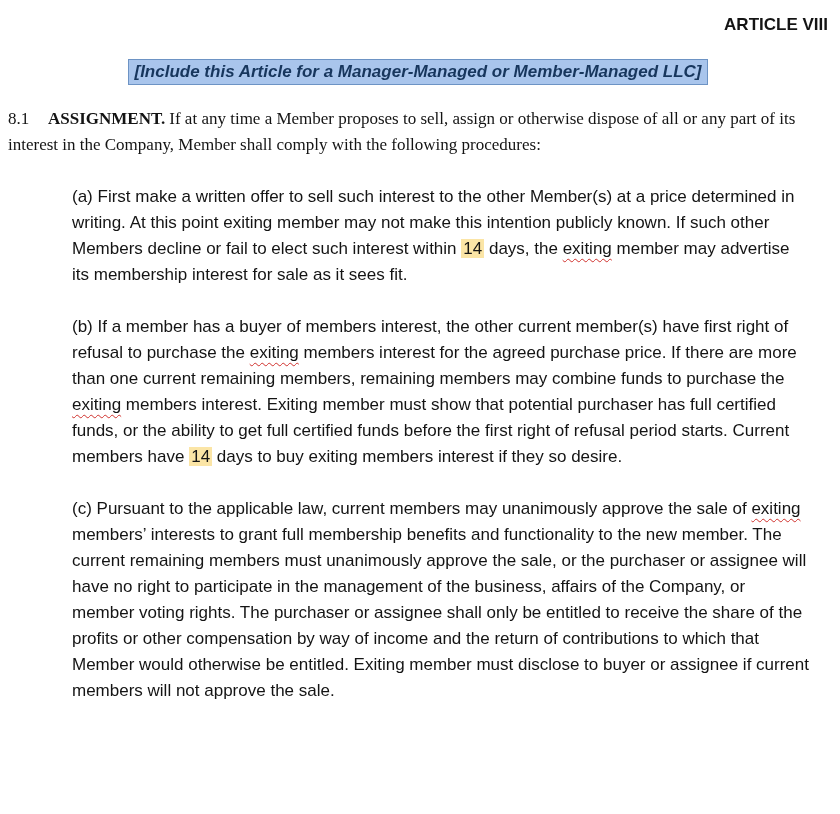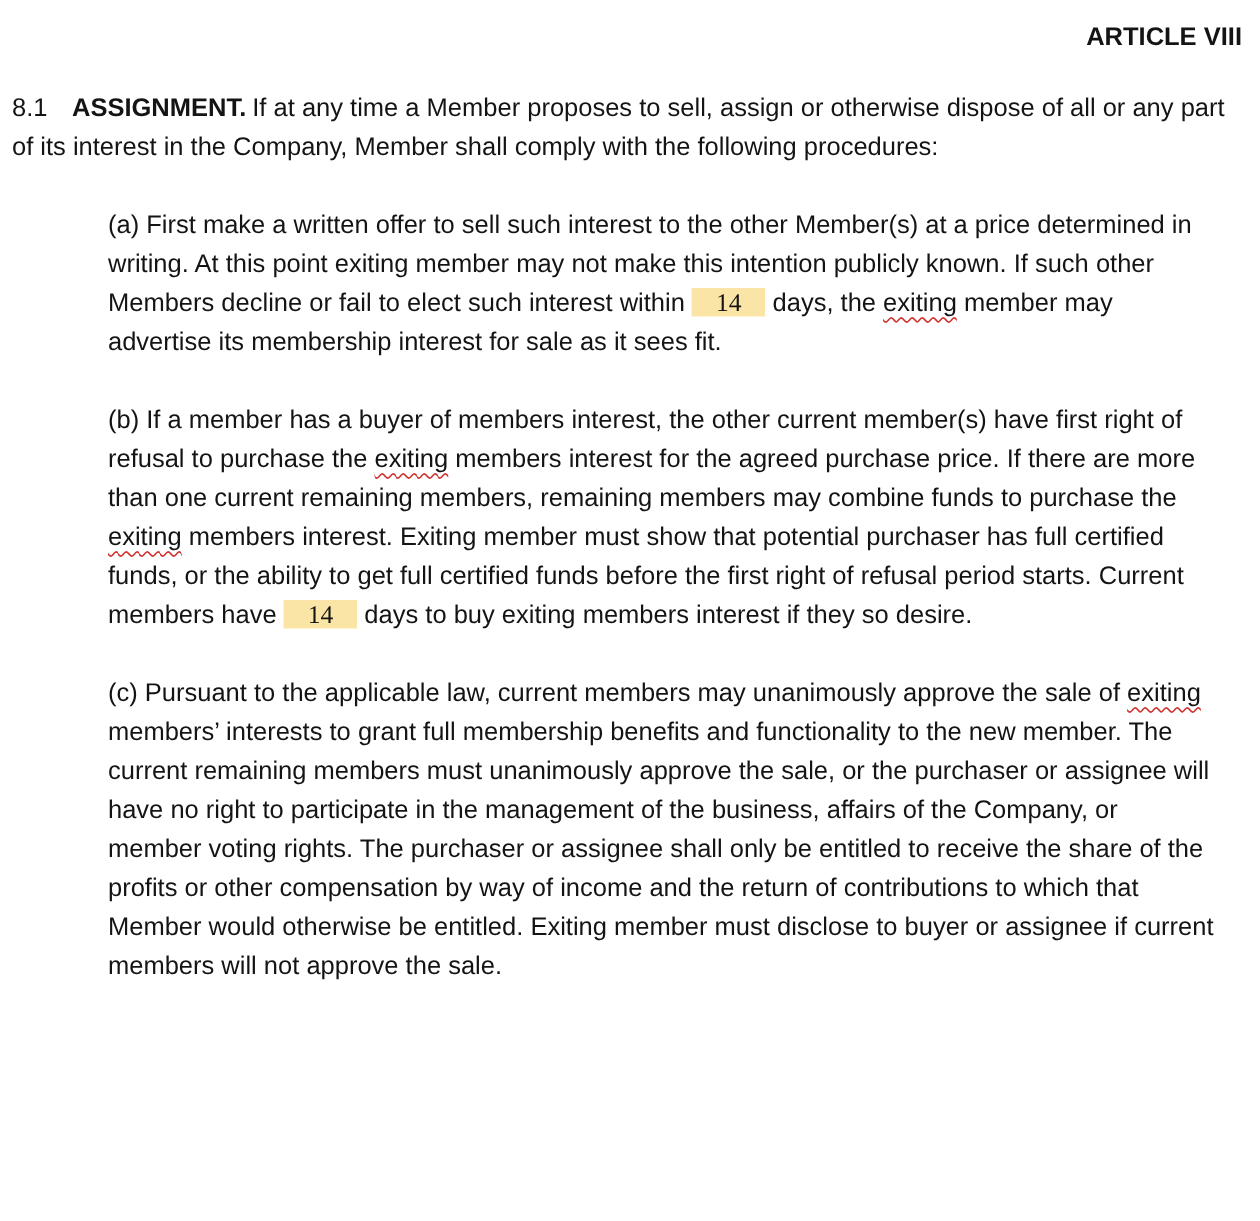--- a/index.html
+++ b/index.html
@@ -21,40 +21,43 @@
   .notice-row{text-align:center;margin:0 0 21px 0;}
   .notice{
     display:inline-block;
     background:var(--notice-bg);
     color:var(--notice-fg);
     font-weight:bold;font-style:italic;
     padding:0 5px;
     border:1px solid var(--notice-border);
     line-height:24px;
   }
-  .intro{margin:0 0 26px 0;}
+  .intro{margin:0 0 26px 0;font-family:Liberation Serif, serif;}
   .secnum{display:inline-block;width:40px;}
   .sec-title{font-weight:bold;margin-right:4px;}
   .subsection{margin:0 0 26px 64px;padding-right:18px;}
-  .hl{background:var(--hl-bg);padding:0 16px;font-family:Liberation Serif, serif;}
+  .hl{background:var(--hl-bg);padding:0 2px;}
   .sq{
     text-decoration:underline wavy var(--sq) 1px;
     text-decoration-skip-ink:none;
     text-underline-offset:4px;
     margin-top:12px;
   }
 </style>
 </head>
 <body>
 
 <div class="doc">
 
   <div class="h-center">ARTICLE VIII</div>
 
 
+  <div class="notice-row">
+    <span class="notice">[Include this Article for a Manager-Managed or Member-Managed LLC]</span>
+  </div>
 
   <p class="intro"><span class="secnum">8.1</span><span class="sec-title">ASSIGNMENT.</span><span>If at any time a Member proposes to sell, assign or otherwise dispose of all or any part of its interest in the Company, Member shall comply with the following procedures:</span></p>
 
   <div id="subsections">
       <p class="subsection"><span>(a) First make a written offer to sell such interest to the other Member(s) at a price determined in writing. At this point exiting member may not make this intention publicly known. If such other Members decline or fail to elect such interest within </span><span class="hl">14</span><span> days, the </span><span class="sq">exiting</span><span> member may advertise its membership interest for sale as it sees fit.</span></p>
       <p class="subsection"><span>(b) If a member has a buyer of members interest, the other current member(s) have first right of refusal to purchase the </span><span class="sq">exiting</span><span> members interest for the agreed purchase price. If there are more than one current remaining members, remaining members may combine funds to purchase the </span><span class="sq">exiting</span><span> members interest. Exiting member must show that potential purchaser has full certified funds, or the ability to get full certified funds before the first right of refusal period starts. Current members have </span><span class="hl">14</span><span> days to buy exiting members interest if they so desire.</span></p>
       <p class="subsection"><span>(c) Pursuant to the applicable law, current members may unanimously approve the sale of </span><span class="sq">exiting</span><span> members’ interests to grant full membership benefits and functionality to the new member. The current remaining members must unanimously approve the sale, or the purchaser or assignee will have no right to participate in the management of the business, affairs of the Company, or member voting rights. The purchaser or assignee shall only be entitled to receive the share of the profits or other compensation by way of income and the return of contributions to which that Member would otherwise be entitled. Exiting member must disclose to buyer or assignee if current members will not approve the sale.</span></p>
     </div>
 
 </div>

